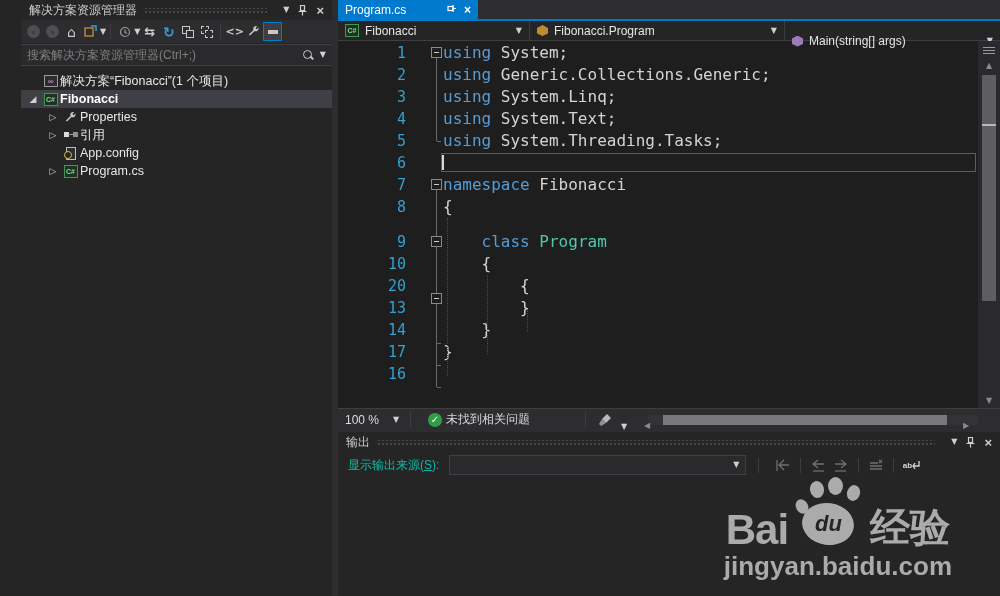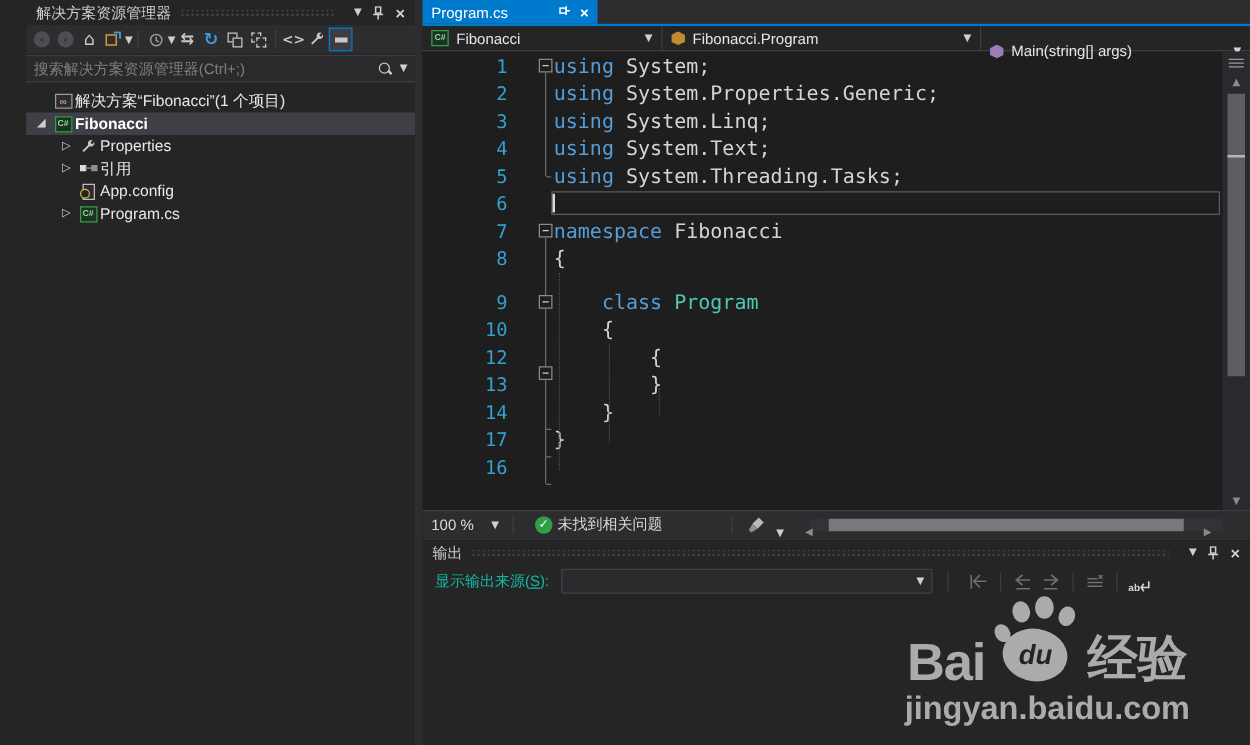--- a/index.html
+++ b/index.html
@@ -136,21 +136,21 @@
   
   .out { position:absolute; left:338px; top:432px; width:662px; height:164px; background:#252526; }
   .out-toolbar { height:26px; display:flex; align-items:center; padding:0 10px; }
   .out-toolbar .lbl { color:#14b8a6; white-space:nowrap; }
   .out-toolbar .lbl u { text-decoration:underline; }
   .outcombo { width:297px; height:20px; margin-left:10px; background:#2a2a2c; border:1px solid #3f3f46;
               display:flex; align-items:center; justify-content:flex-end; padding:0 6px; }
   .oticons { display:flex; align-items:center; margin-left:10px; gap:3px; }
   .oibtn { width:20px; height:19px; display:flex; align-items:center; justify-content:center; }
   .gr { stroke:#6f6f6f; } .wh { stroke:#d8d8d8; }
-  .wordwrap { color:#d8d8d8; font-size:8px; font-weight:bold; display:flex; align-items:flex-end; }
+  .wordwrap { color:#d8d8d8; font-size:8px; font-weight:bold; display:flex; align-items:center; }
 
   
   .wm { position:absolute; right:48px; bottom:14px; color:#ababab; text-align:center; }
   .wm-top { display:flex; align-items:flex-end; justify-content:center; }
   .wm-bai { font-size:42px; font-weight:bold; letter-spacing:-1px; line-height:0.9; }
   .paw { position:relative; width:74px; height:72px; margin:0 2px; }
   .paw i { position:absolute; background:#ababab; border-radius:50%; }
   .toe1 { left:6px; top:22px; width:12px; height:15px; transform:rotate(-30deg); }
   .toe2 { left:20px; top:4px; width:14px; height:17px; transform:rotate(-12deg); }
   .toe3 { left:38px; top:0px; width:15px; height:18px; }
@@ -320,30 +320,30 @@
         <span class="cube purple"></span>
         <span class="clabel">Main(string[] args)</span>
         <span class="spacer"></span>
           <span class="ddarrow">▼</span>
       </div>
     </div>
 
     <div class="surface">
       <div class="codelines">
           <div class="crow"><span class="ln">1</span><span class="fgut"></span><span class="ctext"><span class="kw">using</span><span class="pl"> System;</span></span></div>
-          <div class="crow"><span class="ln">2</span><span class="fgut"></span><span class="ctext"><span class="kw">using</span><span class="pl"> System.Properties.Generic;</span></span></div>
+          <div class="crow"><span class="ln">2</span><span class="fgut"></span><span class="ctext"><span class="kw">using</span><span class="pl"> Generic.Collections.Generic;</span></span></div>
           <div class="crow"><span class="ln">3</span><span class="fgut"></span><span class="ctext"><span class="kw">using</span><span class="pl"> System.Linq;</span></span></div>
           <div class="crow"><span class="ln">4</span><span class="fgut"></span><span class="ctext"><span class="kw">using</span><span class="pl"> System.Text;</span></span></div>
           <div class="crow"><span class="ln">5</span><span class="fgut"></span><span class="ctext"><span class="kw">using</span><span class="pl"> System.Threading.Tasks;</span></span></div>
           <div class="crow"><span class="ln">6</span><span class="fgut"></span><span class="ctext"></span></div>
           <div class="crow"><span class="ln">7</span><span class="fgut"></span><span class="ctext"><span class="kw">namespace</span><span class="pl"> Fibonacci</span></span></div>
           <div class="crow"><span class="ln">8</span><span class="fgut"></span><span class="ctext"><span class="pl">{</span></span></div>
           <div class="crow gap"><span class="ln">9</span><span class="fgut"></span><span class="ctext"><span class="pl">    </span><span class="kw">class</span><span class="pl"> </span><span class="ty">Program</span></span></div>
           <div class="crow"><span class="ln">10</span><span class="fgut"></span><span class="ctext"><span class="pl">    {</span></span></div>
-          <div class="crow"><span class="ln">12</span><span class="fgut"></span><span class="ctext"><span class="pl">        {</span></span></div>
+          <div class="crow"><span class="ln">20</span><span class="fgut"></span><span class="ctext"><span class="pl">        {</span></span></div>
           <div class="crow"><span class="ln">13</span><span class="fgut"></span><span class="ctext"><span class="pl">        }</span></span></div>
           <div class="crow"><span class="ln">14</span><span class="fgut"></span><span class="ctext"><span class="pl">    }</span></span></div>
           <div class="crow"><span class="ln">17</span><span class="fgut"></span><span class="ctext"><span class="pl">}</span></span></div>
           <div class="crow"><span class="ln">16</span><span class="fgut"></span><span class="ctext"></span></div>
         </div>
 
       <div class="ov fline" style="top:17px;height:83px;"></div>
       <div class="ov fline" style="top:149px;height:197px;"></div>
       <div class="ov ftick" style="top:100px;"></div>
       <div class="ov ftick" style="top:302px;"></div>

